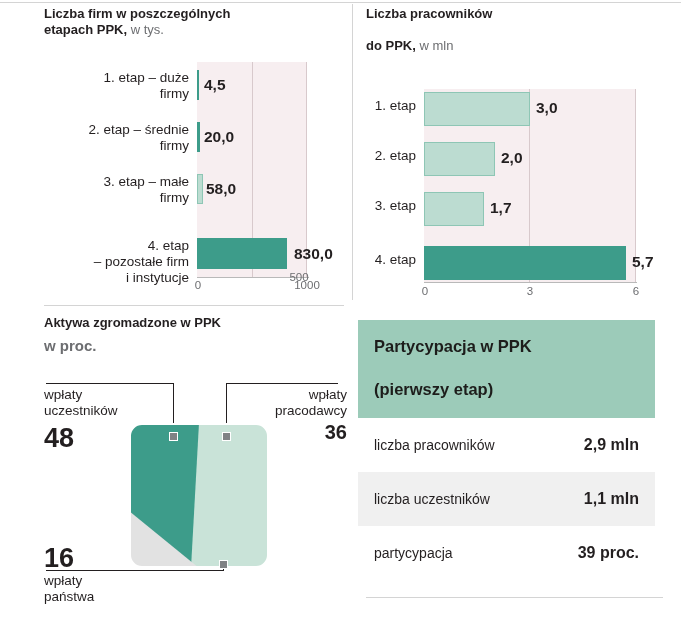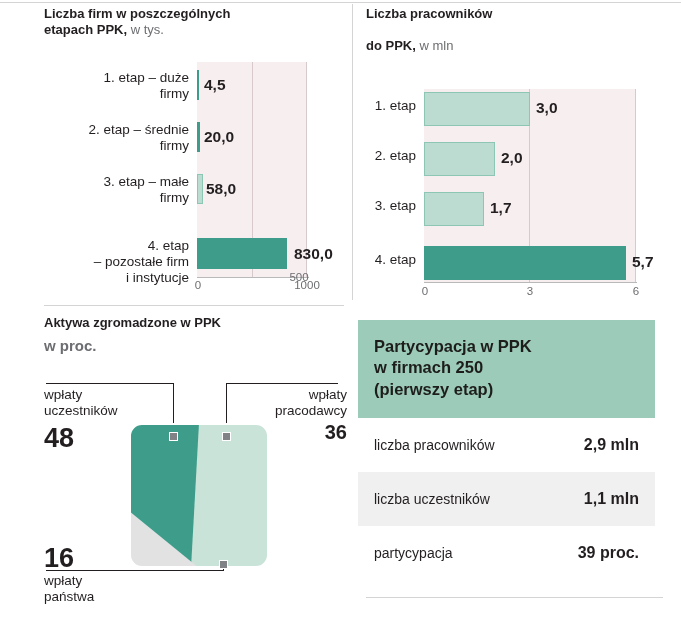--- a/index.html
+++ b/index.html
@@ -319,21 +319,21 @@
 
     <div class="marker" style="left:125px; top:117px;"></div>
     <div class="marker" style="left:178px; top:117px;"></div>
     <div class="marker" style="left:175px; top:245px;"></div>
   </div>
 
   <div class="tbl" style="left:358px; top:320px;">
     <div class="tbl-head">
       <div class="tbl-head-text">
         <span>Partycypacja w PPK</span><br>
-        <span>w firmach 250</span><br>
+        <br>
         <span>(pierwszy etap)</span>
       </div>
     </div>
     <div class="tbl-row plain">
       <span class="tbl-key">liczba pracowników</span>
       <span class="tbl-val">2,9 mln</span>
     </div>
     <div class="tbl-row alt">
       <span class="tbl-key">liczba uczestników</span>
       <span class="tbl-val">1,1 mln</span>

